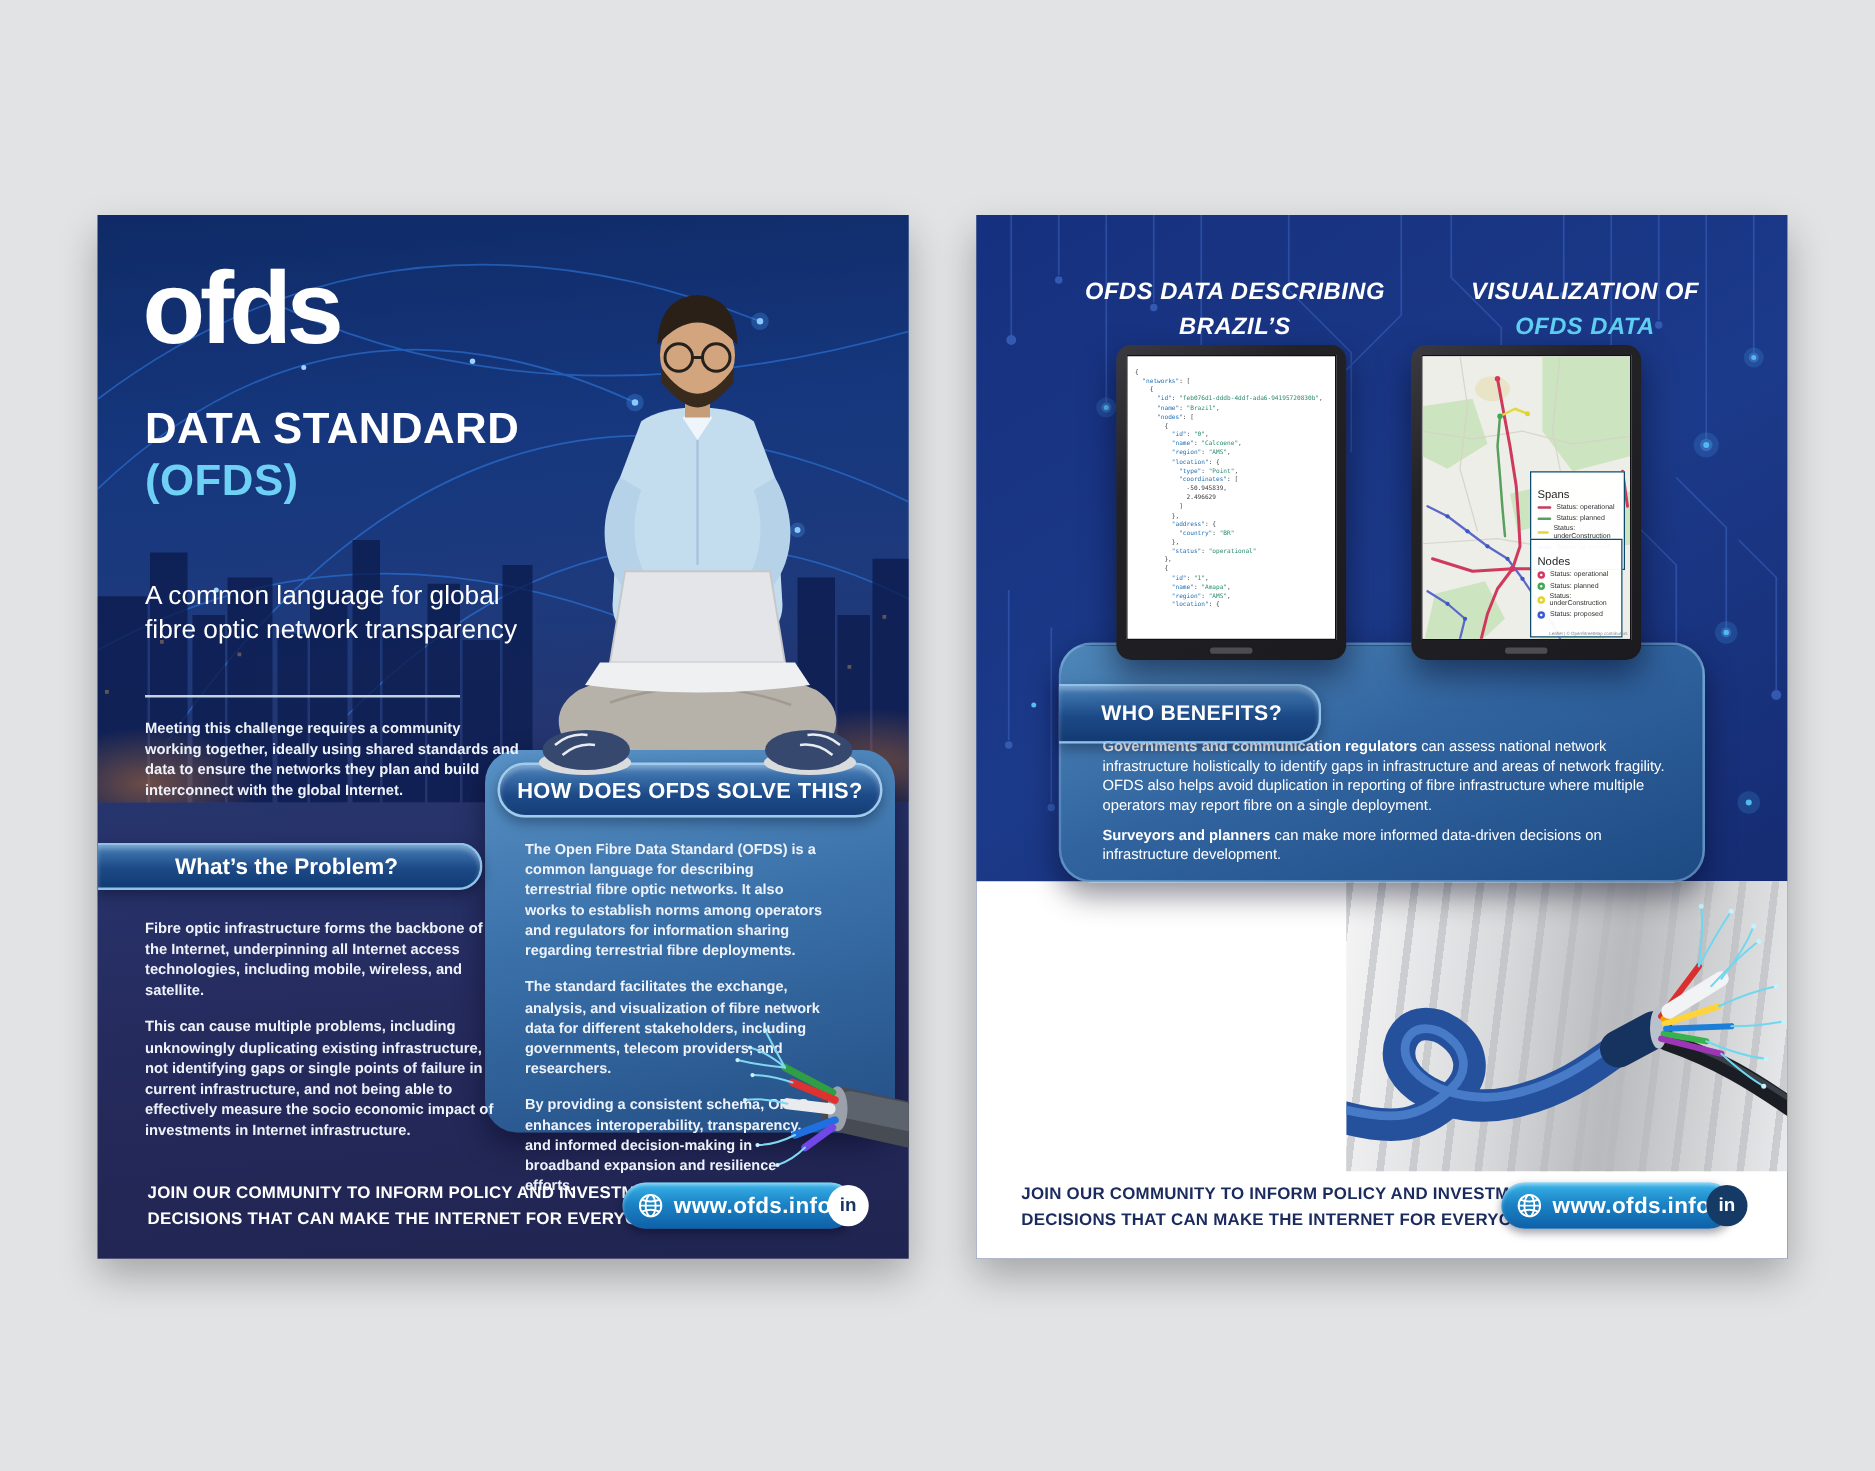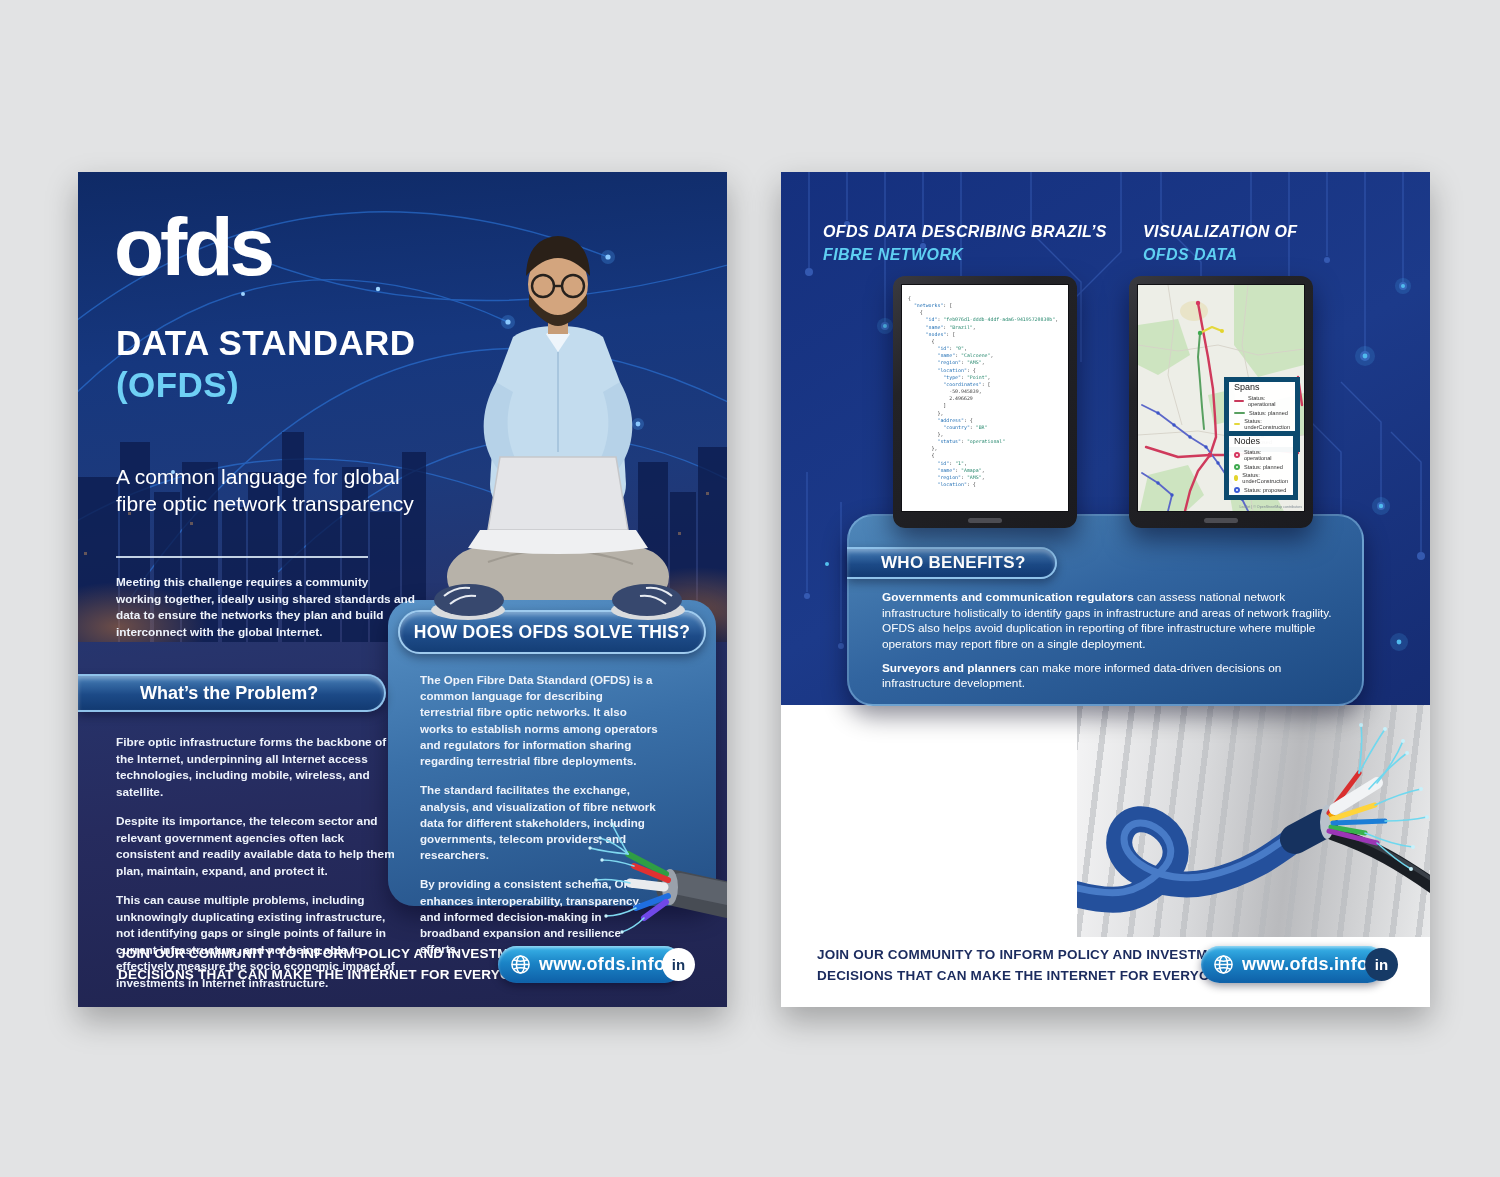--- a/index.html
+++ b/index.html
@@ -56,47 +56,47 @@
 
   .solve-card {
     position:absolute; left:310px; top:428px; width:328px; height:306px; border-radius:26px;
     background:linear-gradient(168deg,#5892c6 0%,#3a70a8 45%,#234f86 100%);
     box-shadow:0 10px 24px rgba(0,0,25,.45); z-index:2;
   }
   .solve-head { left:10px; top:10px; right:10px; height:44px; font-size:17.5px; letter-spacing:.3px; }
   .solve-body { left:32px; top:72px; width:238px; font-size:11.6px; }
 
   
-  .bk-header { position:absolute; top:48px; text-align:left; font-style:italic; font-weight:bold; font-size:16px; line-height:1.45; letter-spacing:.4px; z-index:3; }
+  .bk-header { position:absolute; top:48px; text-align:center; font-style:italic; font-weight:bold; font-size:19px; line-height:1.45; letter-spacing:.4px; z-index:3; }
   .bk-header .wh { color:#fff; } .bk-header .cy { color:#5fd0f2; }
 
   .tablet { position:absolute; top:104px; width:184px; height:252px; border-radius:12px;
     background:linear-gradient(140deg,#3a3a40 0%,#232327 30%,#1b1b1f 100%);
     box-shadow:0 12px 26px rgba(0,0,25,.5); z-index:4; padding:8px 8px 16px; }
   .tablet .screen { width:100%; height:100%; background:#fff; border:1px solid #101014; overflow:hidden; position:relative; }
   .tablet .homebar { position:absolute; left:50%; bottom:5px; transform:translateX(-50%); width:34px; height:5px; border-radius:3px; background:#4c4c52; }
 
   pre.code { font-family:"DejaVu Sans Mono", monospace; font-size:4.9px; line-height:1.46; color:#3d3d3d; padding:10px 6px; white-space:pre; }
   pre.code .jk { color:#1f6eb4; } pre.code .jv { color:#2a8a70; }
 
-  .map-legend { position:absolute; background:rgba(255,255,255,.96); border:5px solid #0c4a6e; padding:0 5px; z-index:2; }
+  .map-legend { position:absolute; background:rgba(255,255,255,.96); border:1px solid #0c4a6e; padding:12px 5px; z-index:2; }
   .map-legend .lg-title { font-size:9px; color:#222; margin-bottom:3px; }
   .lg-row { display:flex; align-items:center; gap:4px; margin-bottom:2.5px; }
   .lg-row .lbl { font-size:5.6px; color:#333; }
   .sw-line { width:11px; height:2px; border-radius:1px; }
   .sw-dot  { width:6px; height:6px; border-radius:50%; border:2px solid #000; background:#fff; }
   .map-attr { position:absolute; right:2px; bottom:2px; font-size:3.6px; color:#7f8a94; z-index:2; }
 
   .benefits-card {
     position:absolute; left:66px; top:342px; width:517px; height:192px; border-radius:26px;
     background:linear-gradient(160deg,#4f87b9 0%,#31649f 45%,#1d4a83 100%);
     border:2px solid rgba(150,200,240,.45);
     box-shadow:0 10px 24px rgba(0,0,25,.45); z-index:2;
   }
-  .benefits-head { left:-2px; top:31px; width:210px; height:32px; font-size:17px; padding-left:34px; letter-spacing:.3px; }
+  .benefits-head { left:-2px; top:31px; width:210px; height:48px; font-size:17px; padding-left:34px; letter-spacing:.3px; }
   .benefits-body { position:absolute; left:33px; top:74px; width:452px; color:#fff; font-size:11.8px; line-height:1.33; }
   .benefits-body p { margin-bottom:8px; }
 
   .white-section { position:absolute; left:0; top:533px; width:649px; height:302px; background:#fff; z-index:1; }
   .cable-panel { position:absolute; left:296px; top:0px; width:353px; height:232px; overflow:hidden;
     background:
       repeating-linear-gradient(97deg, rgba(180,183,187,.55) 0 6px, rgba(255,255,255,0) 6px 26px),
       linear-gradient(97deg,#f4f4f5 0%,#d9dadc 35%,#b9babd 60%,#e9eaeb 100%);
   }
 
@@ -211,21 +211,20 @@
     <div class="body-copy" style="left:38px;top:402px;width:300px;">
       <p>Meeting this challenge requires a community working together, ideally using shared standards and data to ensure the networks they plan and build interconnect with the global Internet.</p>
     </div>
 
     <div class="pill-left" style="left:0;top:502px;width:308px;height:38px;padding-left:62px;font-size:18px;">
       <span>What’s the Problem?</span>
     </div>
 
     <div class="body-copy" style="left:38px;top:562px;width:282px;">
       <p>Fibre optic infrastructure forms the backbone of the Internet, underpinning all Internet access technologies, including mobile, wireless, and satellite.</p>
-      <p>Despite its importance, the telecom sector and relevant government agencies often lack consistent and readily available data to help them plan, maintain, expand, and protect it.</p>
       <p>This can cause multiple problems, including unknowingly duplicating existing infrastructure, not identifying gaps or single points of failure in current infrastructure, and not being able to effectively measure the socio economic impact of investments in Internet infrastructure.</p>
     </div>
 
     <div class="solve-card">
       <div class="pill-round solve-head">
         <span>HOW DOES OFDS SOLVE THIS?</span>
       </div>
       <div class="body-copy solve-body">
         <p>The Open Fibre Data Standard (OFDS) is a common language for describing terrestrial fibre optic networks. It also works to establish norms among operators and regulators for information sharing regarding terrestrial fibre deployments.</p>
         <p>The standard facilitates the exchange, analysis, and visualization of fibre network data for different stakeholders, including governments, telecom providers, and researchers.</p>

